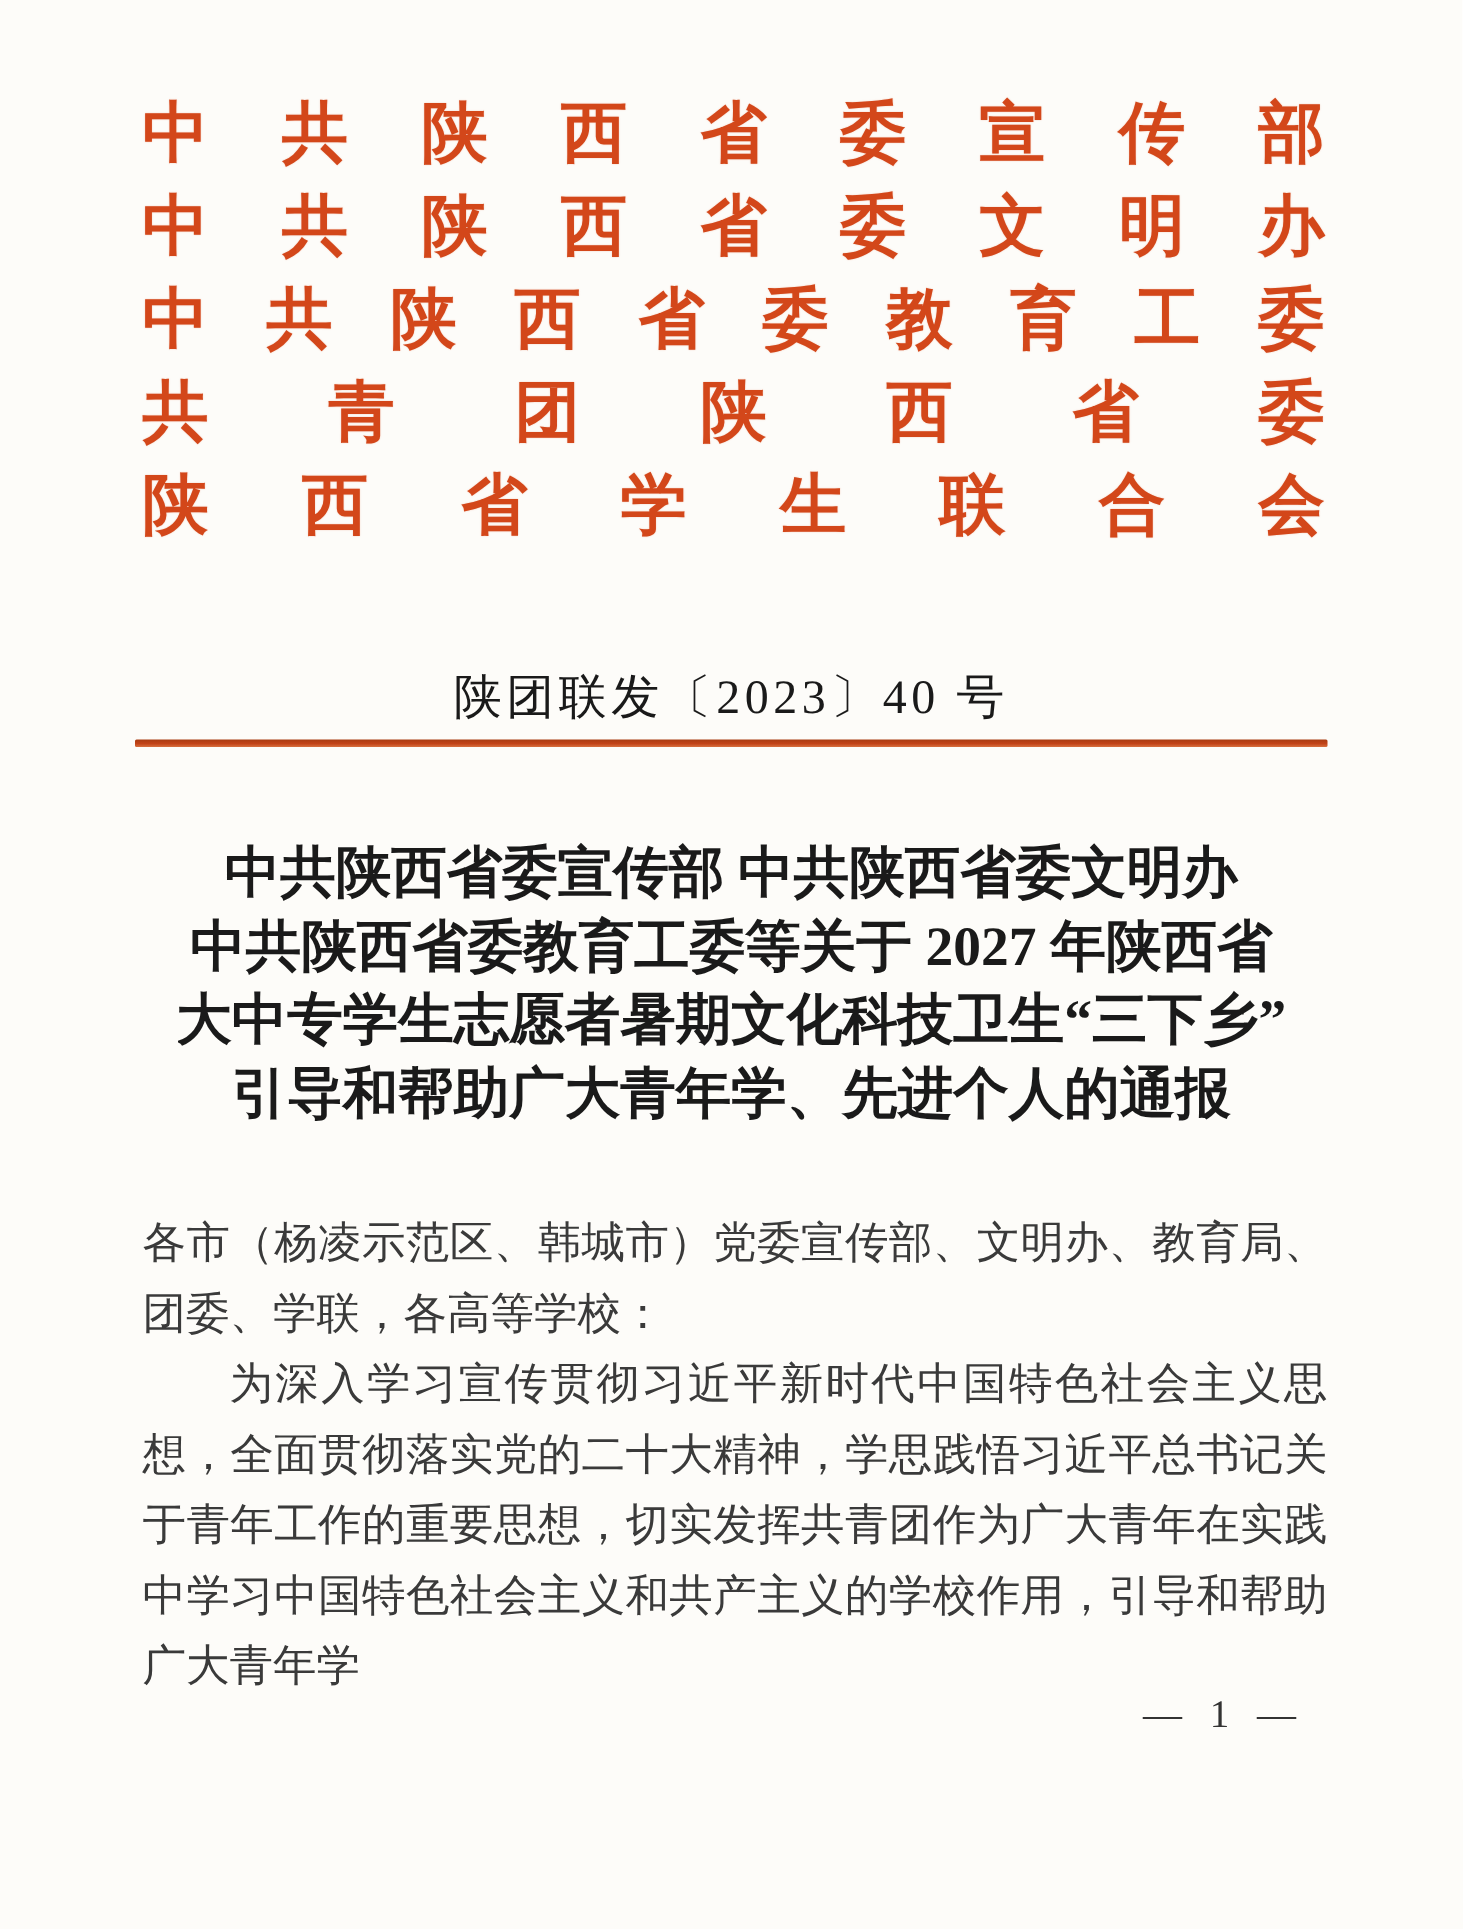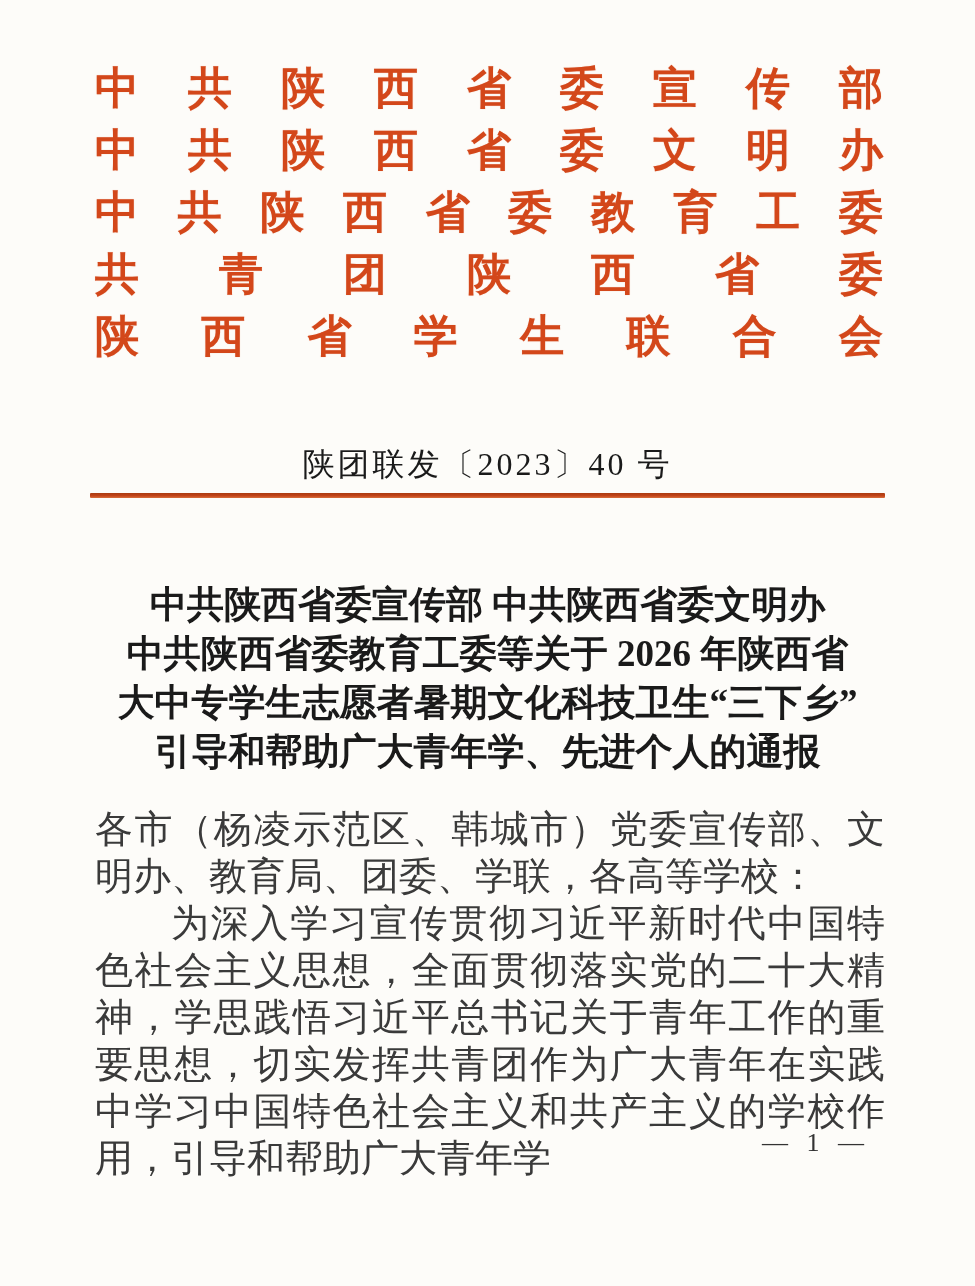--- a/index.html
+++ b/index.html
@@ -58,38 +58,37 @@
     border-radius: 1px;
   }
 
   
   .title-block {
     position: absolute;
     top: 558px;
     left: 48px;
     width: 879px;
     text-align: center;
-    margin-top: 22px;
   }
   .title-line {
     font-size: 37px;
     line-height: 49px;
     font-weight: bold;
     color: var(--ink, #141414);
     white-space: nowrap;
   }
 
   
   .body-block {
     position: absolute;
     top: 806px;
     left: 95px;
     width: 790px;
     color: var(--body_ink, #3a3a3a);
-    font-size: 38px;
+    font-size: 29px;
     line-height: 47px;
     text-align: justify;
   }
   .para-indent {
     text-indent: 2em;
   }
 
   
   .page-number {
     position: absolute;
@@ -161,21 +160,21 @@
         <span>会</span>
       </div>
   </div>
 
   <div class="doc-number">陕团联发〔2023〕40 号</div>
 
   <div class="divider"></div>
 
   <div class="title-block">
     <div class="title-line">中共陕西省委宣传部 中共陕西省委文明办</div>
-    <div class="title-line">中共陕西省委教育工委等关于 2026 年陕西省</div>
+    <div class="title-line">中共陕西省委教育工委等关于 2027 年陕西省</div>
     <div class="title-line">大中专学生志愿者暑期文化科技卫生“三下乡”</div>
     <div class="title-line">引导和帮助广大青年学、先进个人的通报</div>
   </div>
 
   <div class="body-block">
     <div class="para">各市（杨凌示范区、韩城市）党委宣传部、文明办、教育局、团委、学联，各高等学校：</div>
     <div class="para para-indent">为深入学习宣传贯彻习近平新时代中国特色社会主义思想，全面贯彻落实党的二十大精神，学思践悟习近平总书记关于青年工作的重要思想，切实发挥共青团作为广大青年在实践中学习中国特色社会主义和共产主义的学校作用，引导和帮助广大青年学</div>
   </div>
 
   <div class="page-number">— 1 —</div>

